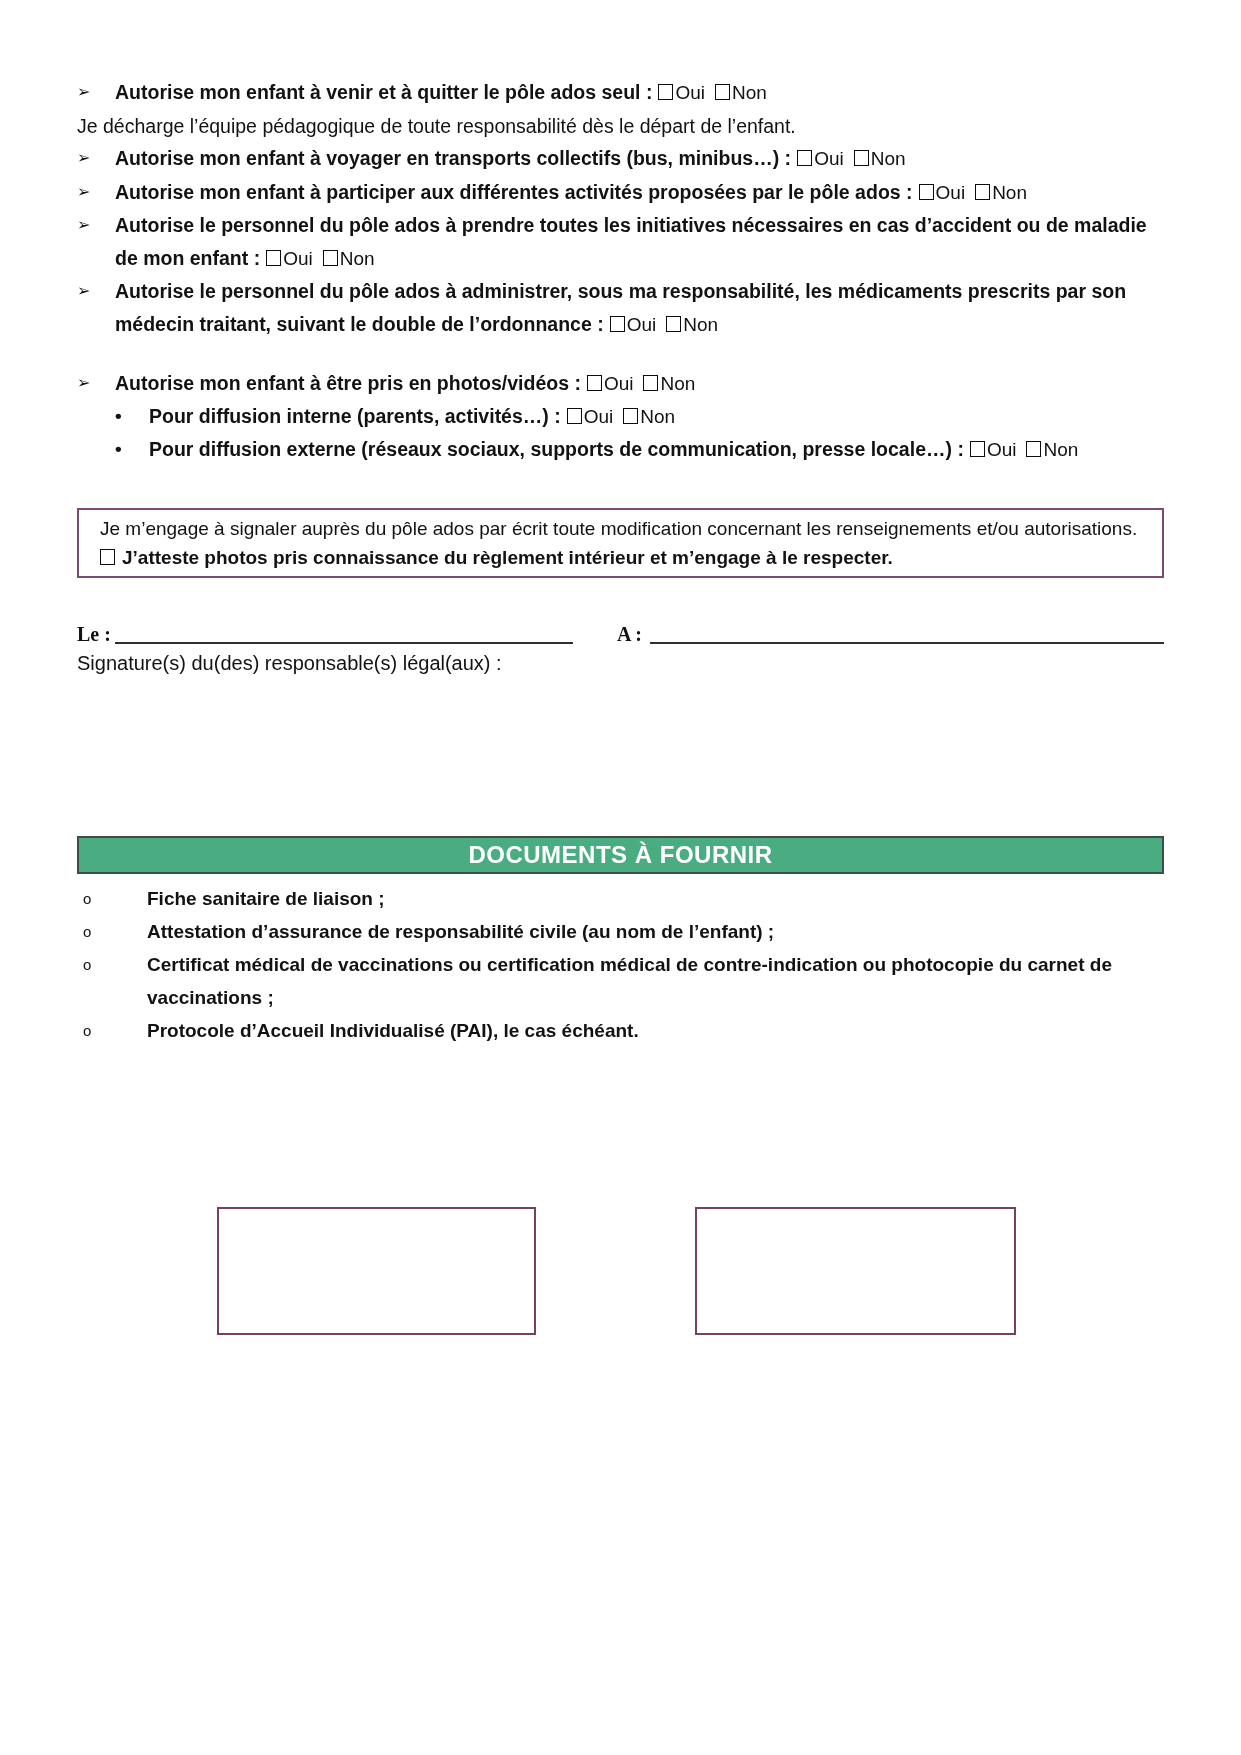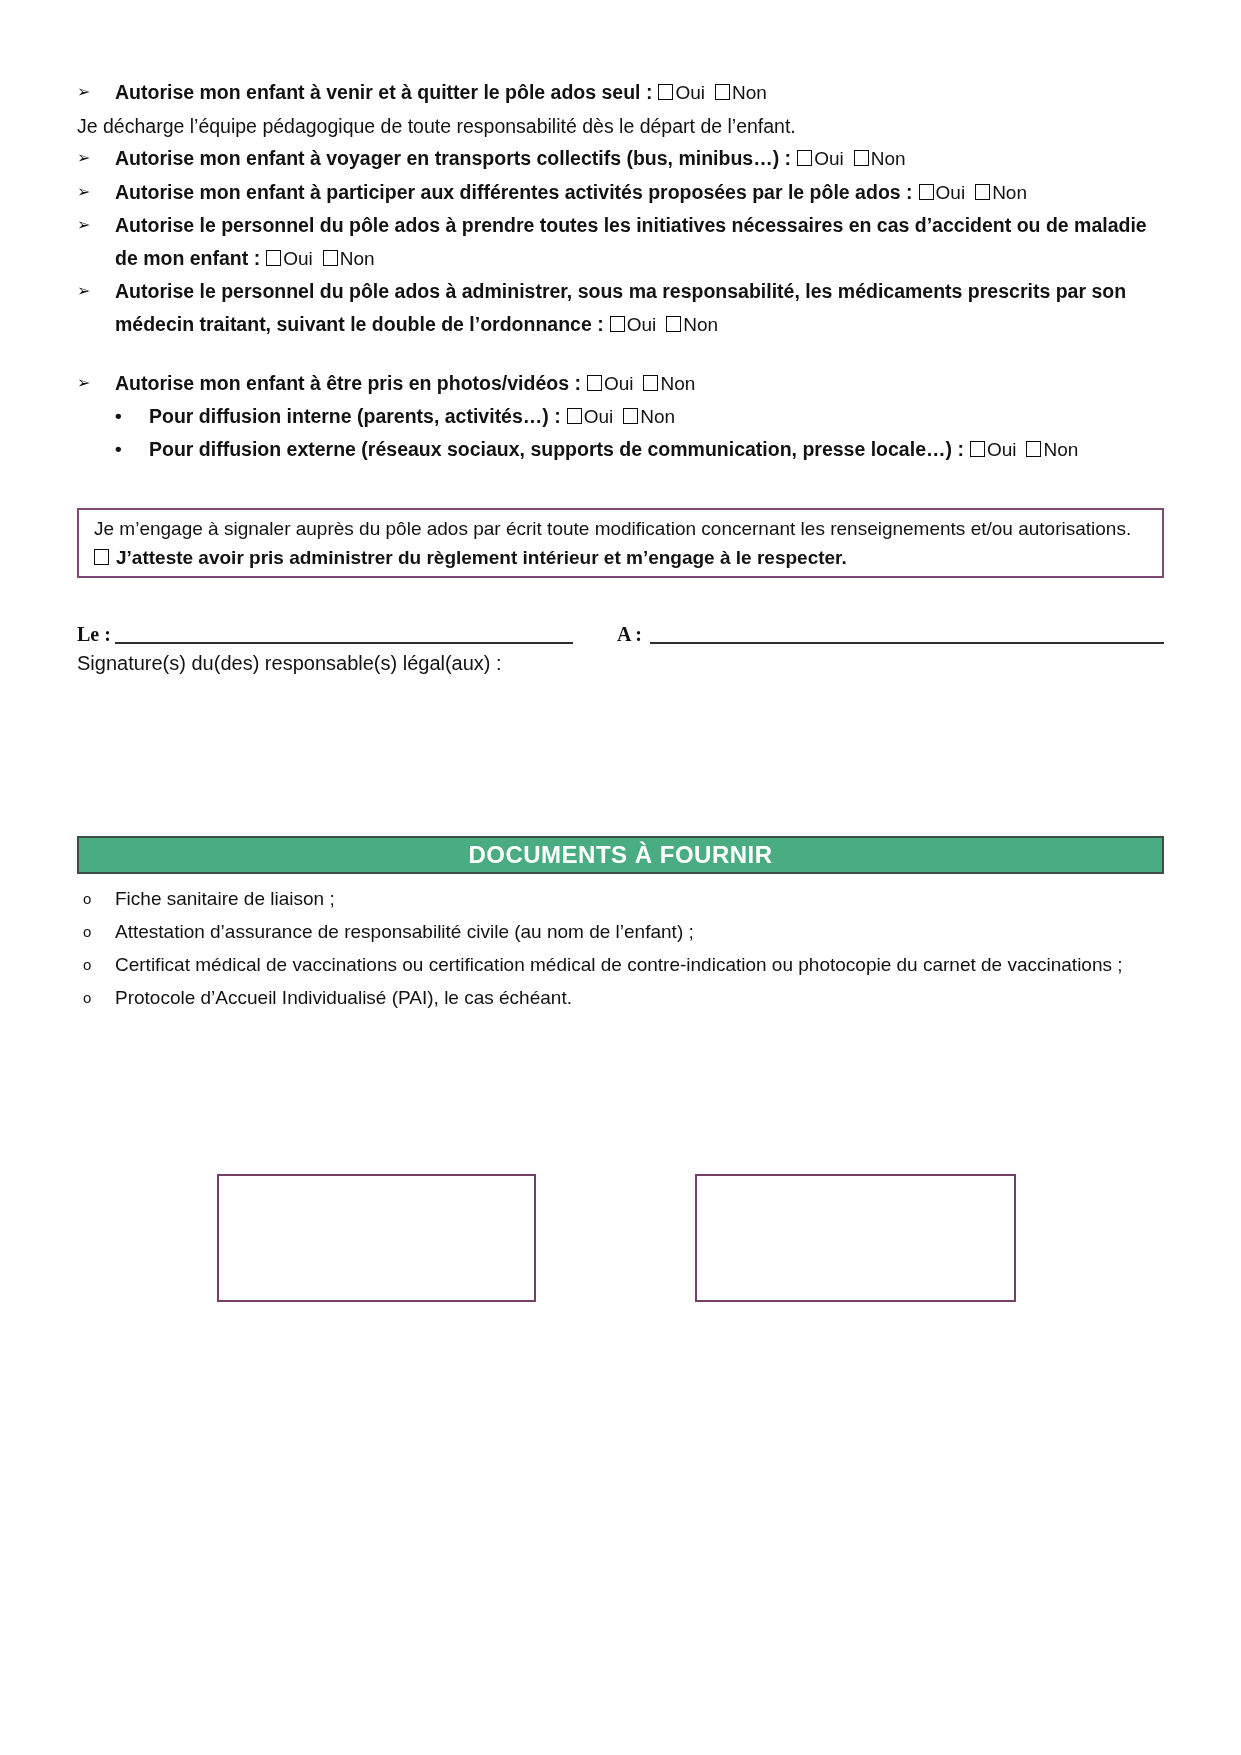--- a/index.html
+++ b/index.html
@@ -51,21 +51,21 @@
   .banner2{margin-top:158px;}
 
   .image-section{margin-top:26px;}
   .image-section .li{line-height:32px;}
 
   
   .engage-box{
     box-sizing:border-box;
     margin:42px 77px 0 77px;
     border:2px solid #7c4a74;
-    padding:4px 15px;
+    padding:4px 21px;
     font-size:19px;line-height:29px;
   }
   .engage-line2{font-weight:bold;}
   .engage-line2 .cb{margin-right:7px;}
 
   
   .fields-row{
     margin:40px 77px 0 77px;
     display:flex;align-items:flex-end;
     font-weight:bold;font-size:20px;height:28px;font-family:Liberation Serif, serif;
@@ -76,21 +76,21 @@
   .u2{flex:1;margin-left:8px;}
 
   .signature-label{
     margin:2px 77px 0 77px;
     font-weight:normal;font-size:20px;line-height:30px;
   }
 
   
   .docs-list{margin-top:8px;}
   .docs-list .li{line-height:33px;font-size:19px;}
-  .docs-list .txt{font-weight:normal;}
+  .docs-list .txt{font-weight:bold;margin-left:32px;}
   .docs-list .bullet{font-size:15px;padding-left:6px;box-sizing:border-box;}
 
   
   .sign-boxes{margin-top:160px;display:flex;}
   .sign-box{
     box-sizing:border-box;
     height:128px;
     border:2px solid #753f68;
     background:#fff;
   }
@@ -140,21 +140,21 @@
       </div>
       <div class="li dot">
         <span class="bullet">•</span>
         <span class="txt">Pour diffusion externe (réseaux sociaux, supports de communication, presse locale…) :<span class="cbwrap"><span class="cbpair"><span class="cb"></span><span class="cblab">Oui</span></span><span class="cbpair"><span class="cb"></span><span class="cblab">Non</span></span></span></span>
       </div>
     </div>
 
   <div class="engage-box">
     <div class="engage-line1">Je m’engage à signaler auprès du pôle ados par écrit toute modification concernant les renseignements et/ou autorisations.</div>
     <div class="engage-line2">
-      <span class="cb"></span><span>J’atteste avoir pris administrer du règlement intérieur et m’engage à le respecter.</span>
+      <span class="cb"></span><span>J’atteste photos pris connaissance du règlement intérieur et m’engage à le respecter.</span>
     </div>
   </div>
 
   <div class="fields-row">
     <span>Le :</span>
     <span class="underline u1"></span>
     <span class="a-label">A :</span>
     <span class="underline u2"></span>
   </div>
 

